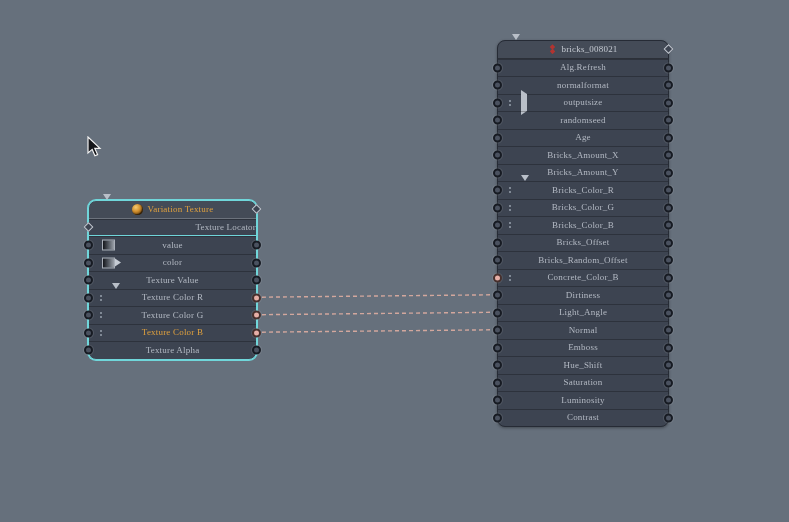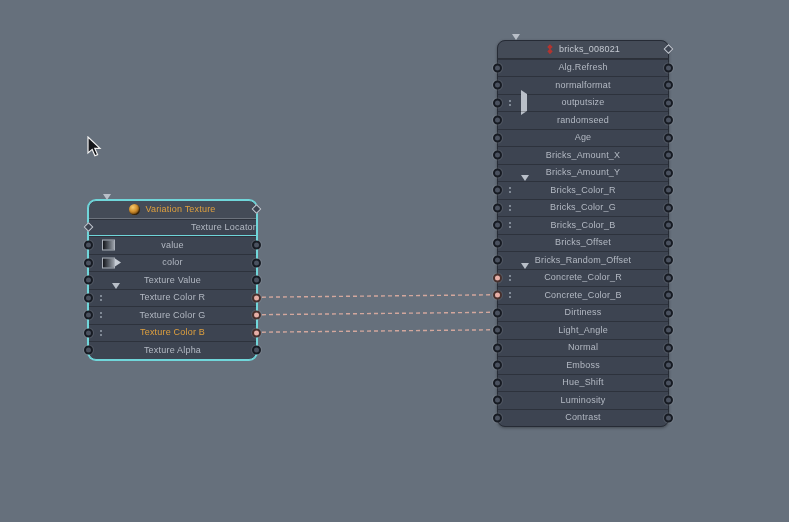--- a/index.html
+++ b/index.html
@@ -8,20 +8,21 @@
     background:#66707c;
     font-family:"Liberation Sans", sans-serif;
   }
   svg.wires{position:absolute;left:0;top:0;z-index:1;pointer-events:none;}
   .node{
     position:absolute; z-index:2;
     background:#3d4451;
     border:1px solid #262b35;
     border-radius:8px;
     box-shadow:0 1px 3px rgba(0,0,0,.35);
+    font-family:Liberation Serif, serif;
   }
   .node.selected{
     border:1px solid #70d6da;
     box-shadow:0 0 0 1px #70d6da;
   }
   .node-header{
     position:relative; height:17.5px; box-sizing:border-box;
     display:flex; align-items:center; justify-content:center;
     background:rgba(255,255,255,0.04);
     border-bottom:1px solid rgba(255,255,255,0.22);
@@ -252,30 +253,20 @@
           <span class="port left"></span>
           <span class="row-label">Bricks_Random_Offset</span>
           <span class="port right"></span>
         </div>
         <div class="node-row">
           <span class="port left pink"></span>
           <span class="dots">
             <i></i>
             <i></i>
           </span>
-          <span class="row-expander"><span class="tri-down"></span></span>
-          <span class="row-label">Concrete_Color_R</span>
-          <span class="port right"></span>
-        </div>
-        <div class="node-row">
-          <span class="port left pink"></span>
-          <span class="dots">
-            <i></i>
-            <i></i>
-          </span>
           <span class="row-label">Concrete_Color_B</span>
           <span class="port right"></span>
         </div>
         <div class="node-row">
           <span class="port left"></span>
           <span class="row-label">Dirtiness</span>
           <span class="port right"></span>
         </div>
         <div class="node-row">
           <span class="port left"></span>
@@ -288,20 +279,25 @@
           <span class="port right"></span>
         </div>
         <div class="node-row">
           <span class="port left"></span>
           <span class="row-label">Emboss</span>
           <span class="port right"></span>
         </div>
         <div class="node-row">
           <span class="port left"></span>
           <span class="row-label">Hue_Shift</span>
+          <span class="port right"></span>
+        </div>
+        <div class="node-row">
+          <span class="port left"></span>
+          <span class="row-label">Saturation</span>
           <span class="port right"></span>
         </div>
         <div class="node-row">
           <span class="port left"></span>
           <span class="row-label">Luminosity</span>
           <span class="port right"></span>
         </div>
         <div class="node-row">
           <span class="port left"></span>
           <span class="row-label">Contrast</span>

